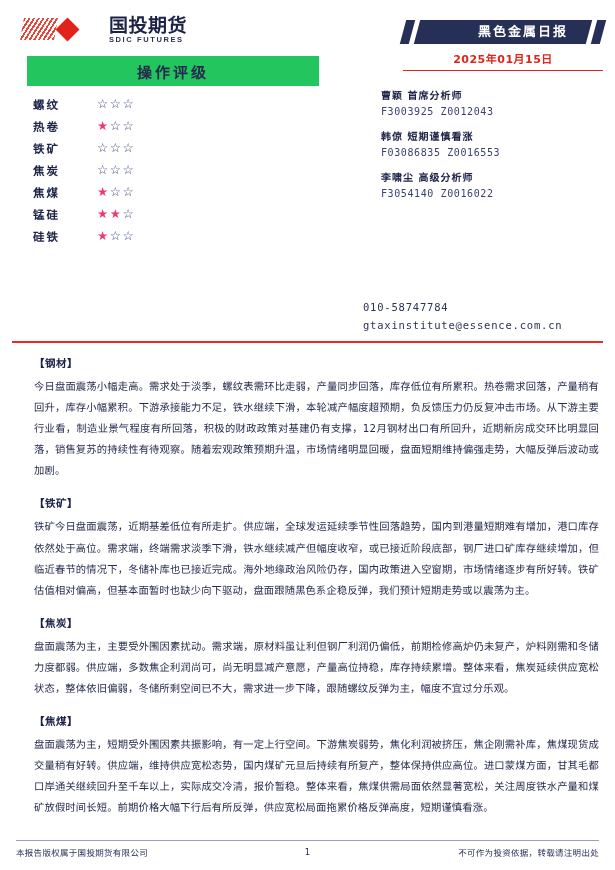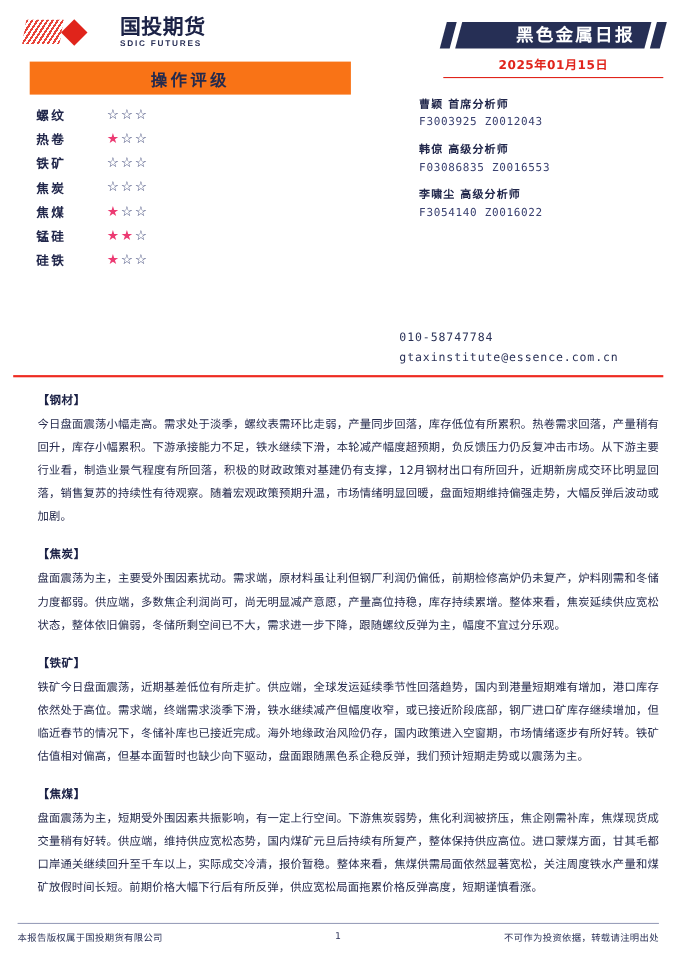--- a/index.html
+++ b/index.html
@@ -78,21 +78,21 @@
   }
 
   
   .ratings {
     position: absolute;
     left: 27px;
     top: 56px;
     width: 292px;
   }
   .ratings-title-band {
-    background: #f97316;
+    background: #22c55e;
     height: 30px;
     display: flex;
     align-items: center;
     justify-content: center;
   }
   .ratings-title {
     font-size: 15px;
     font-weight: bold;
     color: #242a4d;
     letter-spacing: 3px;
@@ -155,21 +155,21 @@
   .banner-label {
     position: absolute;
     left: 14px;
     right: 14px;
     top: 0;
     height: 20px;
     display: flex;
     align-items: center;
     justify-content: center;
     color: #ffffff;
-    font-size: 16px;
+    font-size: 13px;
     font-weight: bold;
     letter-spacing: 2px;
     font-family: "DejaVu Sans", "Liberation Sans", sans-serif;
     padding-left: 40px;
   }
 
   
   .report-date {
     position: absolute;
     right: 12px;
@@ -352,21 +352,21 @@
 
   <div class="report-date">2025年01月15日</div>
   <div class="date-rule"></div>
 
   <div class="analysts" id="analysts-list">
       <div class="analyst">
         <div class="analyst-name-line">曹颖  首席分析师</div>
         <div class="analyst-codes">F3003925  Z0012043</div>
       </div>
       <div class="analyst">
-        <div class="analyst-name-line">韩倞  高级分析师</div>
+        <div class="analyst-name-line">韩倞  短期谨慎看涨</div>
         <div class="analyst-codes">F03086835  Z0016553</div>
       </div>
       <div class="analyst">
         <div class="analyst-name-line">李啸尘  高级分析师</div>
         <div class="analyst-codes">F3054140  Z0016022</div>
       </div>
     </div>
 
   <div class="contact">
     <div class="contact-line">010-58747784</div>
@@ -375,26 +375,26 @@
 
   <div class="header-rule"></div>
 </div>
 
 <div class="content" id="sections-container">
     <div class="section">
       <div class="section-heading">【钢材】</div>
       <div class="section-body">今日盘面震荡小幅走高。需求处于淡季，螺纹表需环比走弱，产量同步回落，库存低位有所累积。热卷需求回落，产量稍有回升，库存小幅累积。下游承接能力不足，铁水继续下滑，本轮减产幅度超预期，负反馈压力仍反复冲击市场。从下游主要行业看，制造业景气程度有所回落，积极的财政政策对基建仍有支撑，12月钢材出口有所回升，近期新房成交环比明显回落，销售复苏的持续性有待观察。随着宏观政策预期升温，市场情绪明显回暖，盘面短期维持偏强走势，大幅反弹后波动或加剧。</div>
     </div>
     <div class="section">
+      <div class="section-heading">【铁矿】</div>
+      <div class="section-body">铁矿今日盘面震荡，近期基差低位有所走扩。供应端，全球发运延续季节性回落趋势，国内到港量短期难有增加，港口库存依然处于高位。需求端，终端需求淡季下滑，铁水继续减产但幅度收窄，或已接近阶段底部，钢厂进口矿库存继续增加，但临近春节的情况下，冬储补库也已接近完成。海外地缘政治风险仍存，国内政策进入空窗期，市场情绪逐步有所好转。铁矿估值相对偏高，但基本面暂时也缺少向下驱动，盘面跟随黑色系企稳反弹，我们预计短期走势或以震荡为主。</div>
+    </div>
+    <div class="section">
       <div class="section-heading">【焦炭】</div>
       <div class="section-body">盘面震荡为主，主要受外围因素扰动。需求端，原材料虽让利但钢厂利润仍偏低，前期检修高炉仍未复产，炉料刚需和冬储力度都弱。供应端，多数焦企利润尚可，尚无明显减产意愿，产量高位持稳，库存持续累增。整体来看，焦炭延续供应宽松状态，整体依旧偏弱，冬储所剩空间已不大，需求进一步下降，跟随螺纹反弹为主，幅度不宜过分乐观。</div>
-    </div>
-    <div class="section">
-      <div class="section-heading">【铁矿】</div>
-      <div class="section-body">铁矿今日盘面震荡，近期基差低位有所走扩。供应端，全球发运延续季节性回落趋势，国内到港量短期难有增加，港口库存依然处于高位。需求端，终端需求淡季下滑，铁水继续减产但幅度收窄，或已接近阶段底部，钢厂进口矿库存继续增加，但临近春节的情况下，冬储补库也已接近完成。海外地缘政治风险仍存，国内政策进入空窗期，市场情绪逐步有所好转。铁矿估值相对偏高，但基本面暂时也缺少向下驱动，盘面跟随黑色系企稳反弹，我们预计短期走势或以震荡为主。</div>
     </div>
     <div class="section">
       <div class="section-heading">【焦煤】</div>
       <div class="section-body">盘面震荡为主，短期受外围因素共振影响，有一定上行空间。下游焦炭弱势，焦化利润被挤压，焦企刚需补库，焦煤现货成交量稍有好转。供应端，维持供应宽松态势，国内煤矿元旦后持续有所复产，整体保持供应高位。进口蒙煤方面，甘其毛都口岸通关继续回升至千车以上，实际成交冷清，报价暂稳。整体来看，焦煤供需局面依然显著宽松，关注周度铁水产量和煤矿放假时间长短。前期价格大幅下行后有所反弹，供应宽松局面拖累价格反弹高度，短期谨慎看涨。</div>
     </div>
   </div>
 
 <div class="footer">
   <div class="footer-rule"></div>
   <div class="footer-row">

